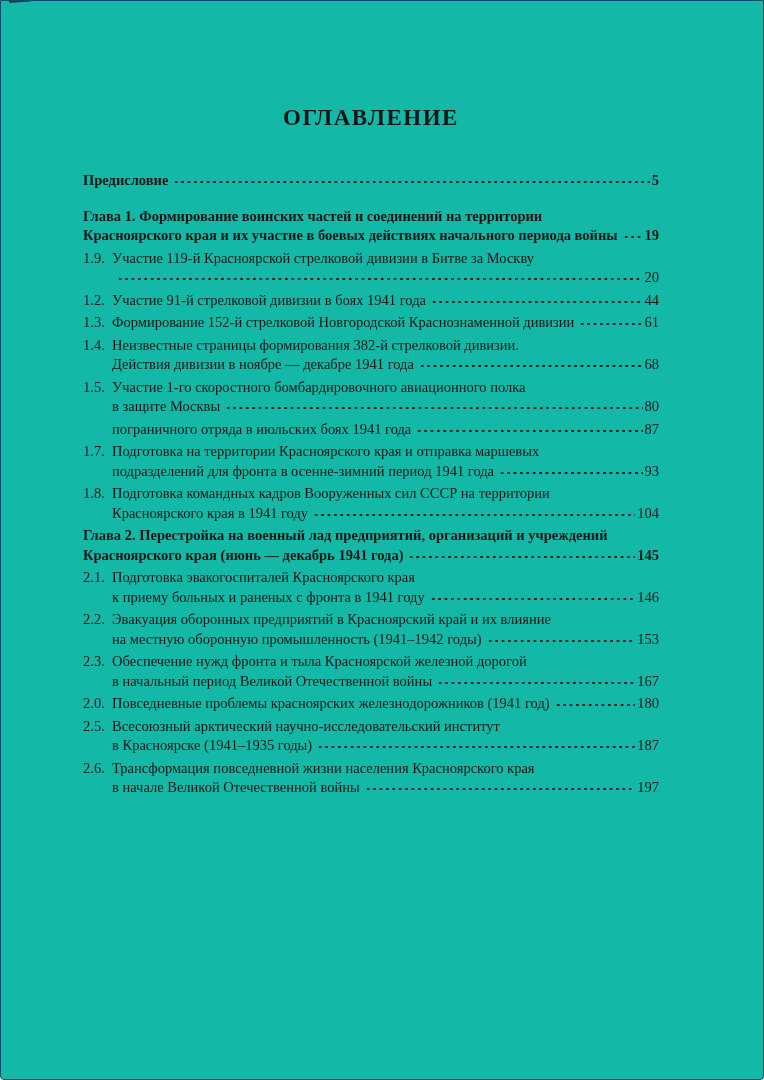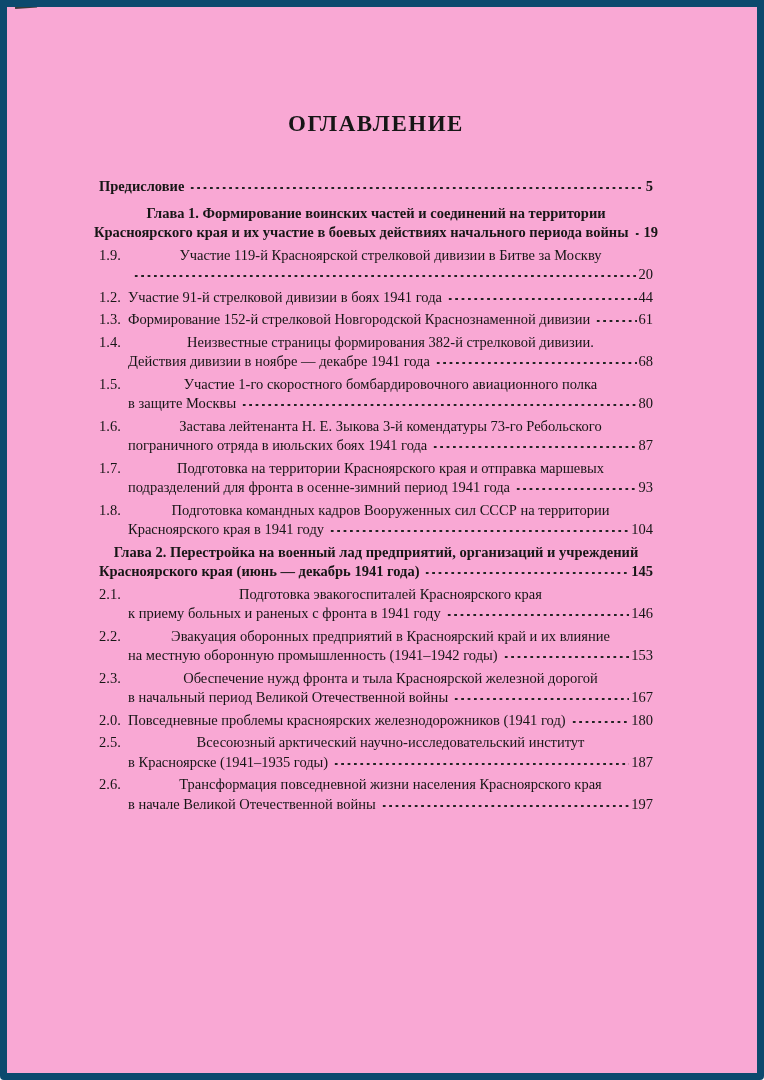--- a/index.html
+++ b/index.html
@@ -1,27 +1,26 @@
 <!DOCTYPE html>
 <html><head>
 <meta charset="utf-8">
 <style>
   html, body { margin: 0; padding: 0; background: #ffffff; }
   .page {
     position: relative;
     width: 764px;
     height: 1080px;
     box-sizing: border-box;
-    background: #f9a8d4;
-    border: 7px solid #0c4a6e;
+    background: #14b8a6;
+    border: 1px solid #0c4a6e;
     border-radius: 0 0 4px 4px;
     overflow: hidden;
     font-family: "Liberation Serif", "DejaVu Serif", serif;
     color: #161616;
-    padding-left: 10px;
   }
   .artifact {
     position: absolute;
     top: 0; left: 8px;
     width: 22px; height: 2px;
     background: #3a3a3a;
     transform: rotate(-4deg);
     transform-origin: left top;
   }
   .content {
@@ -33,25 +32,25 @@
     font-size: 23px;
     font-weight: bold;
     letter-spacing: 1.5px;
   }
   .entry {
     font-size: 14.5px;
     line-height: 19.5px;
     margin-bottom: 3px;
   }
   .entry.bold { font-weight: bold; }
-  .entry.chapter { margin-top: 7px; }
+  .entry.chapter { margin-top: 16px; }
   .entry.chapter2 { margin-top: 0; }
   .entry.indent { position: relative; padding-left: 29px; }
   .num { position: absolute; left: 0; }
-  .line { display: flex; align-items: baseline; justify-content: center; }
+  .line { display: flex; align-items: baseline; }
   .text { white-space: nowrap; }
   .leader {
     flex: 1 1 auto;
     min-width: 8px;
     height: 10px;
     margin: 0 2px 0 5px;
     background-image: radial-gradient(circle, #222222 1.05px, rgba(0,0,0,0) 1.35px);
     background-size: 6.4px 4px;
     background-repeat: repeat-x;
     background-position: left bottom 1px;
@@ -135,24 +134,20 @@
       </div>
       <div class="line">
         <span class="text">в защите Москвы</span>
         <span class="leader"></span>
         <span class="pg">80</span>
       </div>
     </div>
 
     <div class="entry indent">
       <div class="line">
-        <span class="num">1.6.</span>
-        <span class="text">Застава лейтенанта Н. Е. Зыкова 3-й комендатуры 73-го Ребольского</span>
-      </div>
-      <div class="line">
         <span class="text">пограничного отряда в июльских боях 1941 года</span>
         <span class="leader"></span>
         <span class="pg">87</span>
       </div>
     </div>
 
     <div class="entry indent">
       <div class="line">
         <span class="num">1.7.</span>
         <span class="text">Подготовка на территории Красноярского края и отправка маршевых</span>

